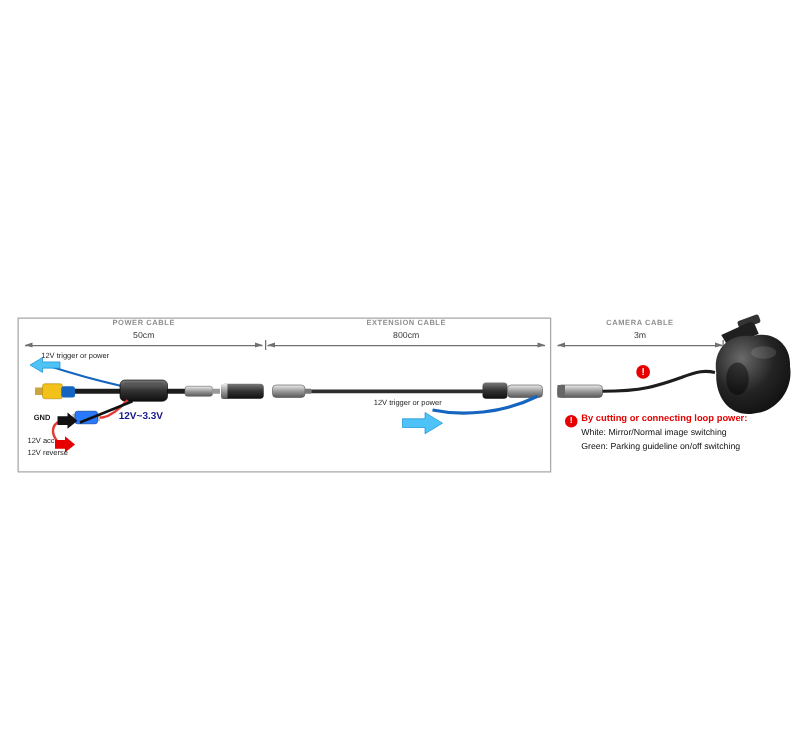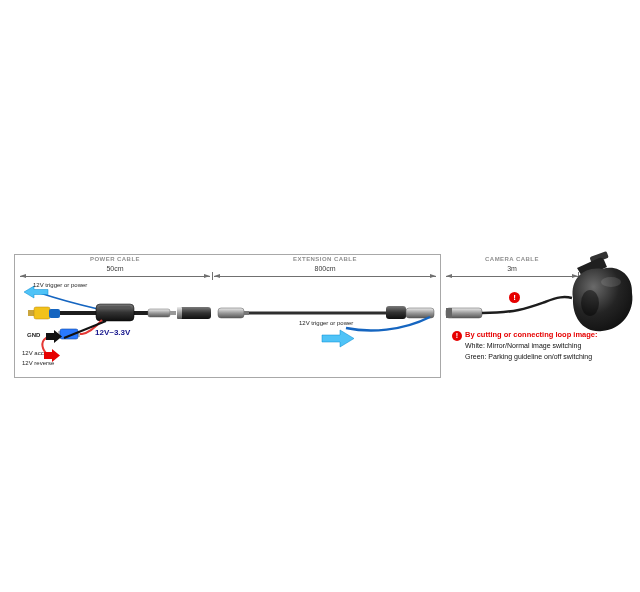--- a/index.html
+++ b/index.html
@@ -139,19 +139,19 @@
   <div class="voltage" style="left:95px; top:292px;margin-top:36px;">12V~3.3V</div>
   <div class="tiny bold" style="left:27px; top:332px;">GND</div>
   <div class="tiny" style="left:22px; top:350px;">12V acc</div>
   <div class="tiny" style="left:22px; top:360px;">12V reverse</div>
   <div class="tiny" style="left:299px; top:320px;">12V trigger or power</div>
 
   <div class="marker" style="left:509px; top:292px;">!</div>
 
   <div class="note">
     <div>
-      <span class="marker-inline">!</span><span class="note-title">By cutting or connecting loop image:</span>
+      <span class="marker-inline">!</span><span class="note-title">By cutting or connecting loop power:</span>
     </div>
     <div class="note-line">White: Mirror/Normal image switching</div>
     <div class="note-line">Green: Parking guideline on/off switching</div>
   </div>
 
 </div>
 
 </body></html>

